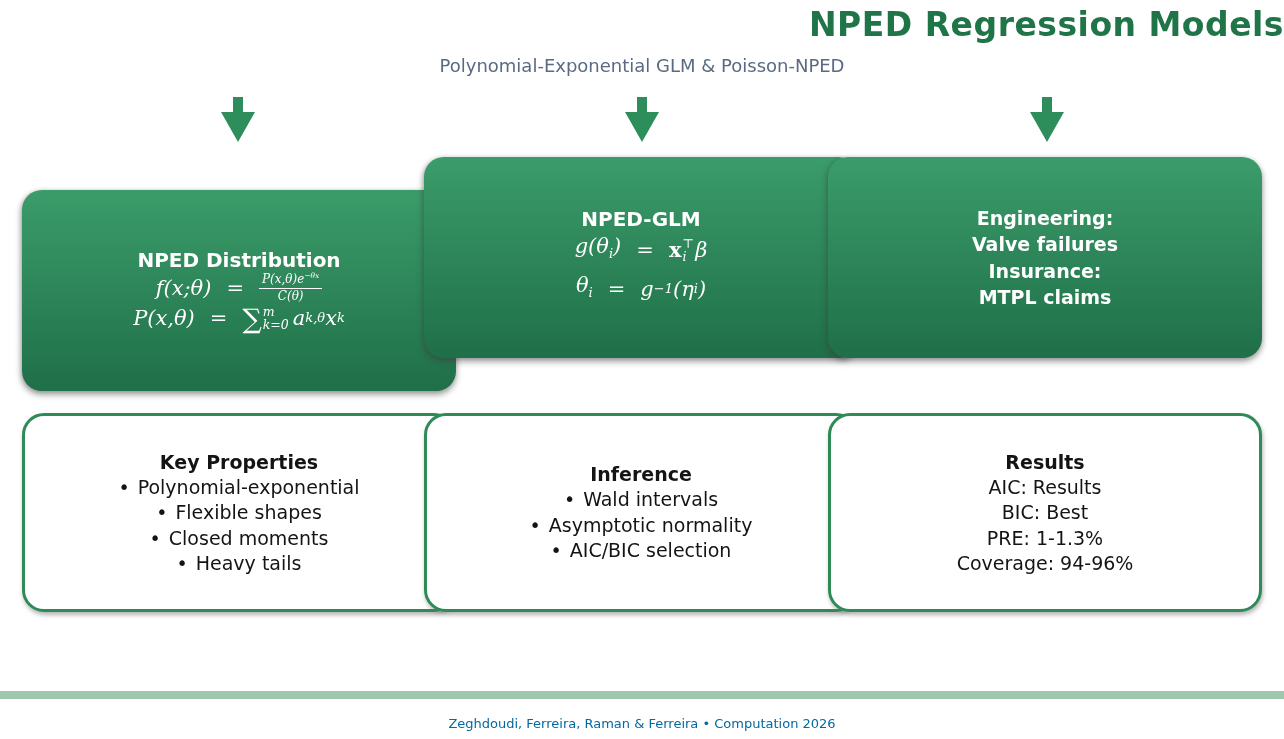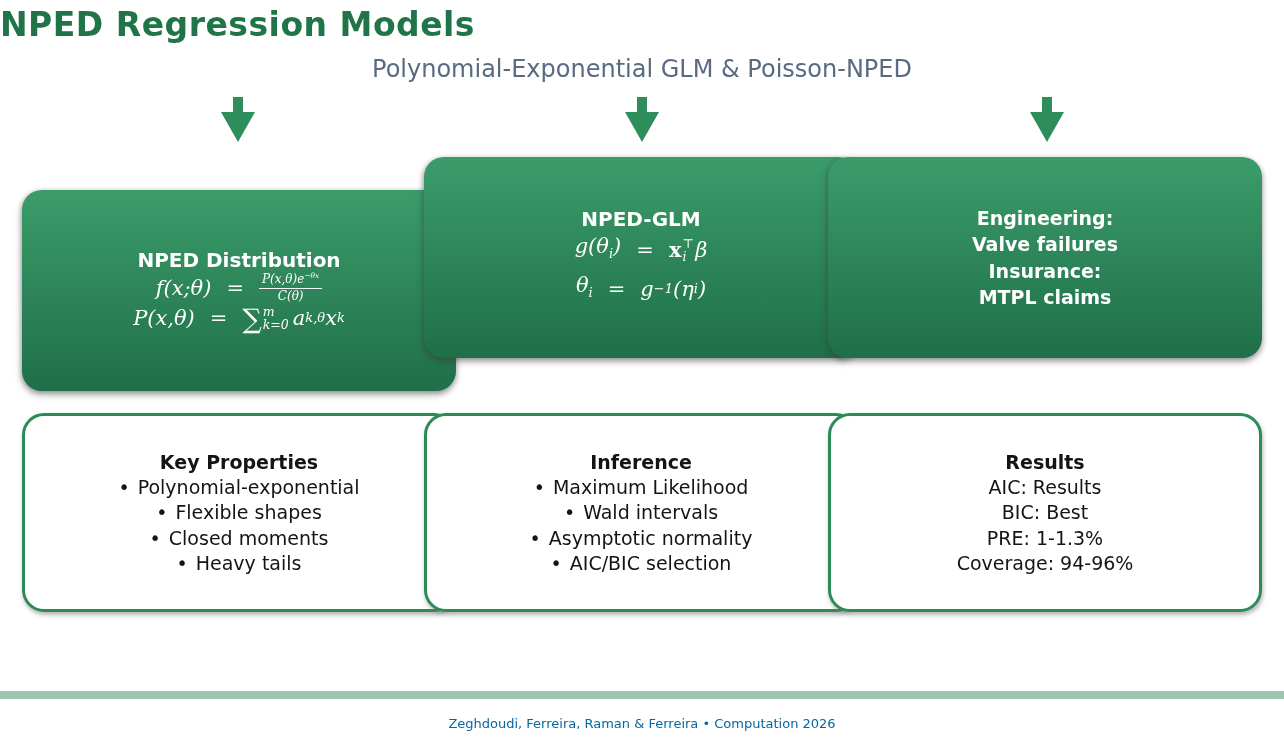--- a/index.html
+++ b/index.html
@@ -1,23 +1,23 @@
 <!DOCTYPE html>
 <html><head>
 <meta charset="utf-8">
 <style>
   html,body{margin:0;padding:0;background:#ffffff;}
   .slide{position:relative;width:1284px;height:739px;background:#ffffff;overflow:hidden;
          font-family:"DejaVu Sans",sans-serif;color:#111;}
 
   
-  .title{position:absolute;top:5px;left:0;width:100%;text-align:left;
+  .title{position:absolute;top:5px;left:0;width:100%;text-align:right;
          font-size:33px;font-weight:bold;color:#1f7448;letter-spacing:0.5px;}
   .subtitle{position:absolute;top:55px;left:0;width:100%;text-align:center;
-            font-size:24px;color:#5a6a82;}
+            font-size:18px;color:#5a6a82;}
 
   
   .arrow{position:absolute;top:97px;width:38px;height:46px;}
   .arrow svg{display:block;}
 
   
   .mbox{position:absolute;top:157px;height:201px;width:434px;border-radius:20px;
         background:linear-gradient(#3b9c6a,#1f6f48);
         filter:drop-shadow(0px 3px 3px rgba(60,60,60,0.45)) drop-shadow(-1px 1px 2px rgba(60,60,60,0.25));
         display:flex;flex-direction:column;align-items:center;justify-content:center;
@@ -145,21 +145,20 @@
   <div class="dbox" style="left:22px;">
     <div class="dbox-heading">Key Properties</div>
     <div class="dbox-line"><span class="bullet">•</span><span>Polynomial-exponential</span></div>
     <div class="dbox-line"><span class="bullet">•</span><span>Flexible shapes</span></div>
     <div class="dbox-line"><span class="bullet">•</span><span>Closed moments</span></div>
     <div class="dbox-line"><span class="bullet">•</span><span>Heavy tails</span></div>
   </div>
 
   <div class="dbox" style="left:424px;">
     <div class="dbox-heading">Inference</div>
-    <div class="dbox-line"><span class="bullet">•</span><span>Maximum Likelihood</span></div>
     <div class="dbox-line"><span class="bullet">•</span><span>Wald intervals</span></div>
     <div class="dbox-line"><span class="bullet">•</span><span>Asymptotic normality</span></div>
     <div class="dbox-line"><span class="bullet">•</span><span>AIC/BIC selection</span></div>
   </div>
 
   <div class="dbox" style="left:828px;">
     <div class="dbox-heading">Results</div>
     <div class="dbox-line">AIC: Results</div>
     <div class="dbox-line">BIC: Best</div>
     <div class="dbox-line">PRE: 1-1.3%</div>

